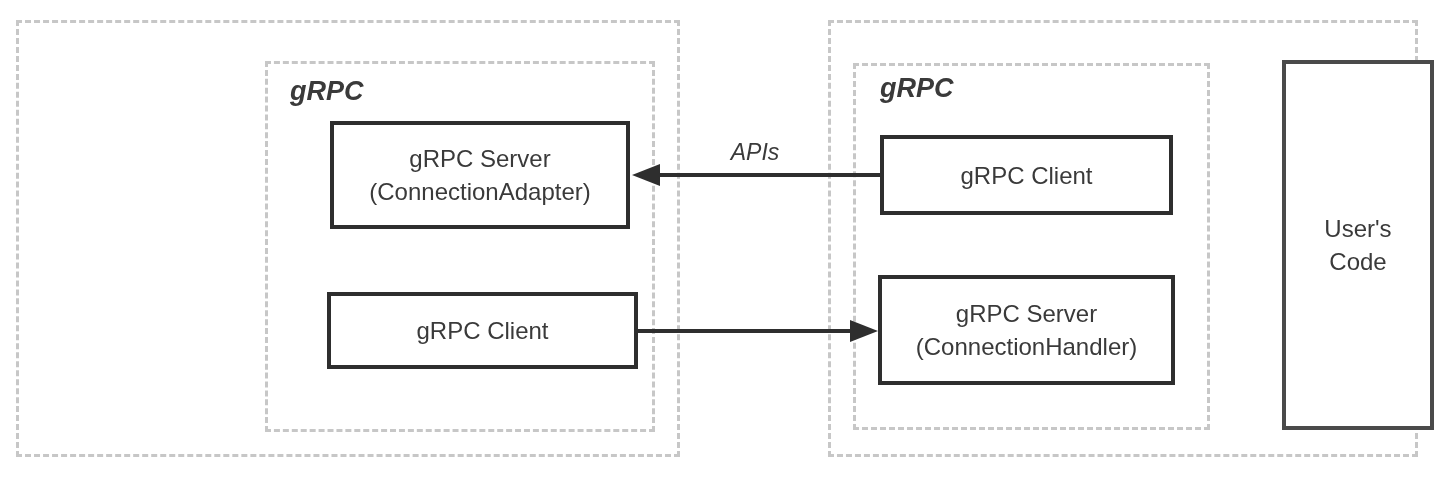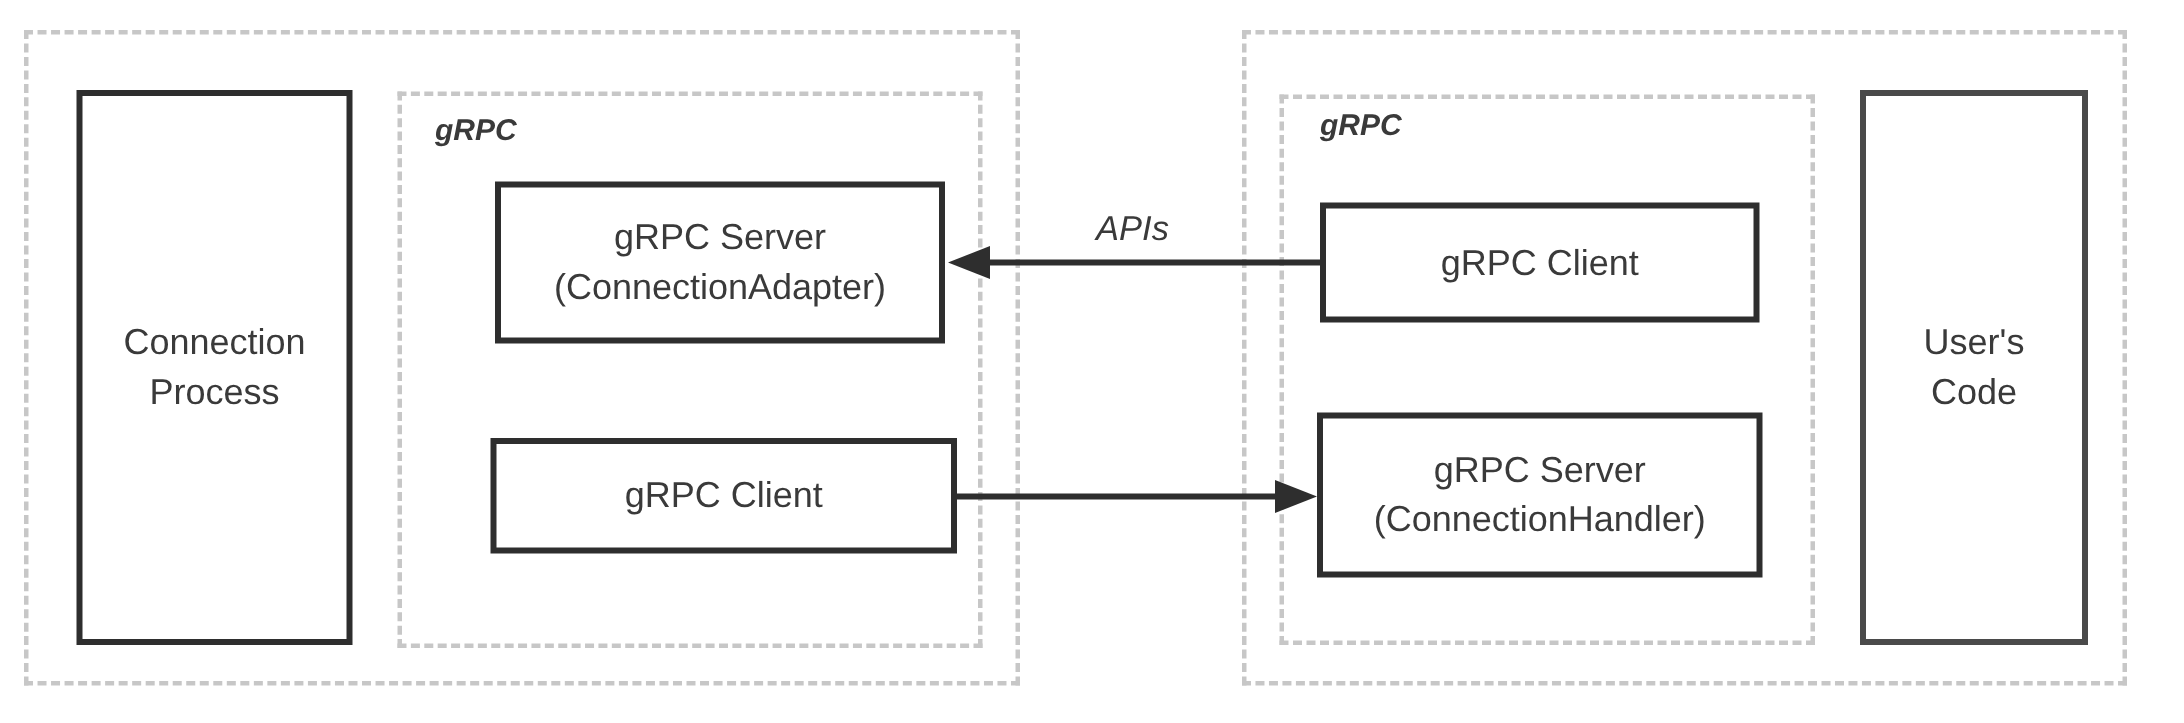--- a/index.html
+++ b/index.html
@@ -37,24 +37,24 @@
     background: var(--background);
     display: flex;
     align-items: center;
     justify-content: center;
     text-align: center;
     font-size: 24px;
     line-height: 33px;
     white-space: pre-line;
     color: var(--text);
   }
-  .node-soft { border-color: var(--box-border-soft); }
+  .node-soft { border-color: var(--box-border-soft); margin-left: 42px; }
 
   .group-label {
-    font-size: 20px;
+    font-size: 27px;
     font-style: italic;
     font-weight: bold;
     color: var(--text);
   }
 
   .edge-label {
     font-size: 23px;
     font-style: italic;
     color: var(--text);
     text-align: center;
@@ -78,22 +78,20 @@
     border-left: 28px solid var(--arrow);
   }
 </style>
 </head>
 <body>
 
 <div class="canvas">
 
   <div class="abs dashed-group" style="left:16px; top:20px; width:664px; height:437px;"></div>
 
-  <div class="abs node" style="left:51px; top:60px; width:184px; height:370px;">Connection
-Process</div>
 
   <div class="abs dashed-group" style="left:265px; top:61px; width:390px; height:371px;"></div>
 
   <div class="abs group-label" style="left:290px; top:76px;">gRPC</div>
 
   <div class="abs node" style="left:330px; top:121px; width:300px; height:108px;">gRPC Server
 (ConnectionAdapter)</div>
 
   <div class="abs node" style="left:327px; top:292px; width:311px; height:77px;">gRPC Client</div>
 

